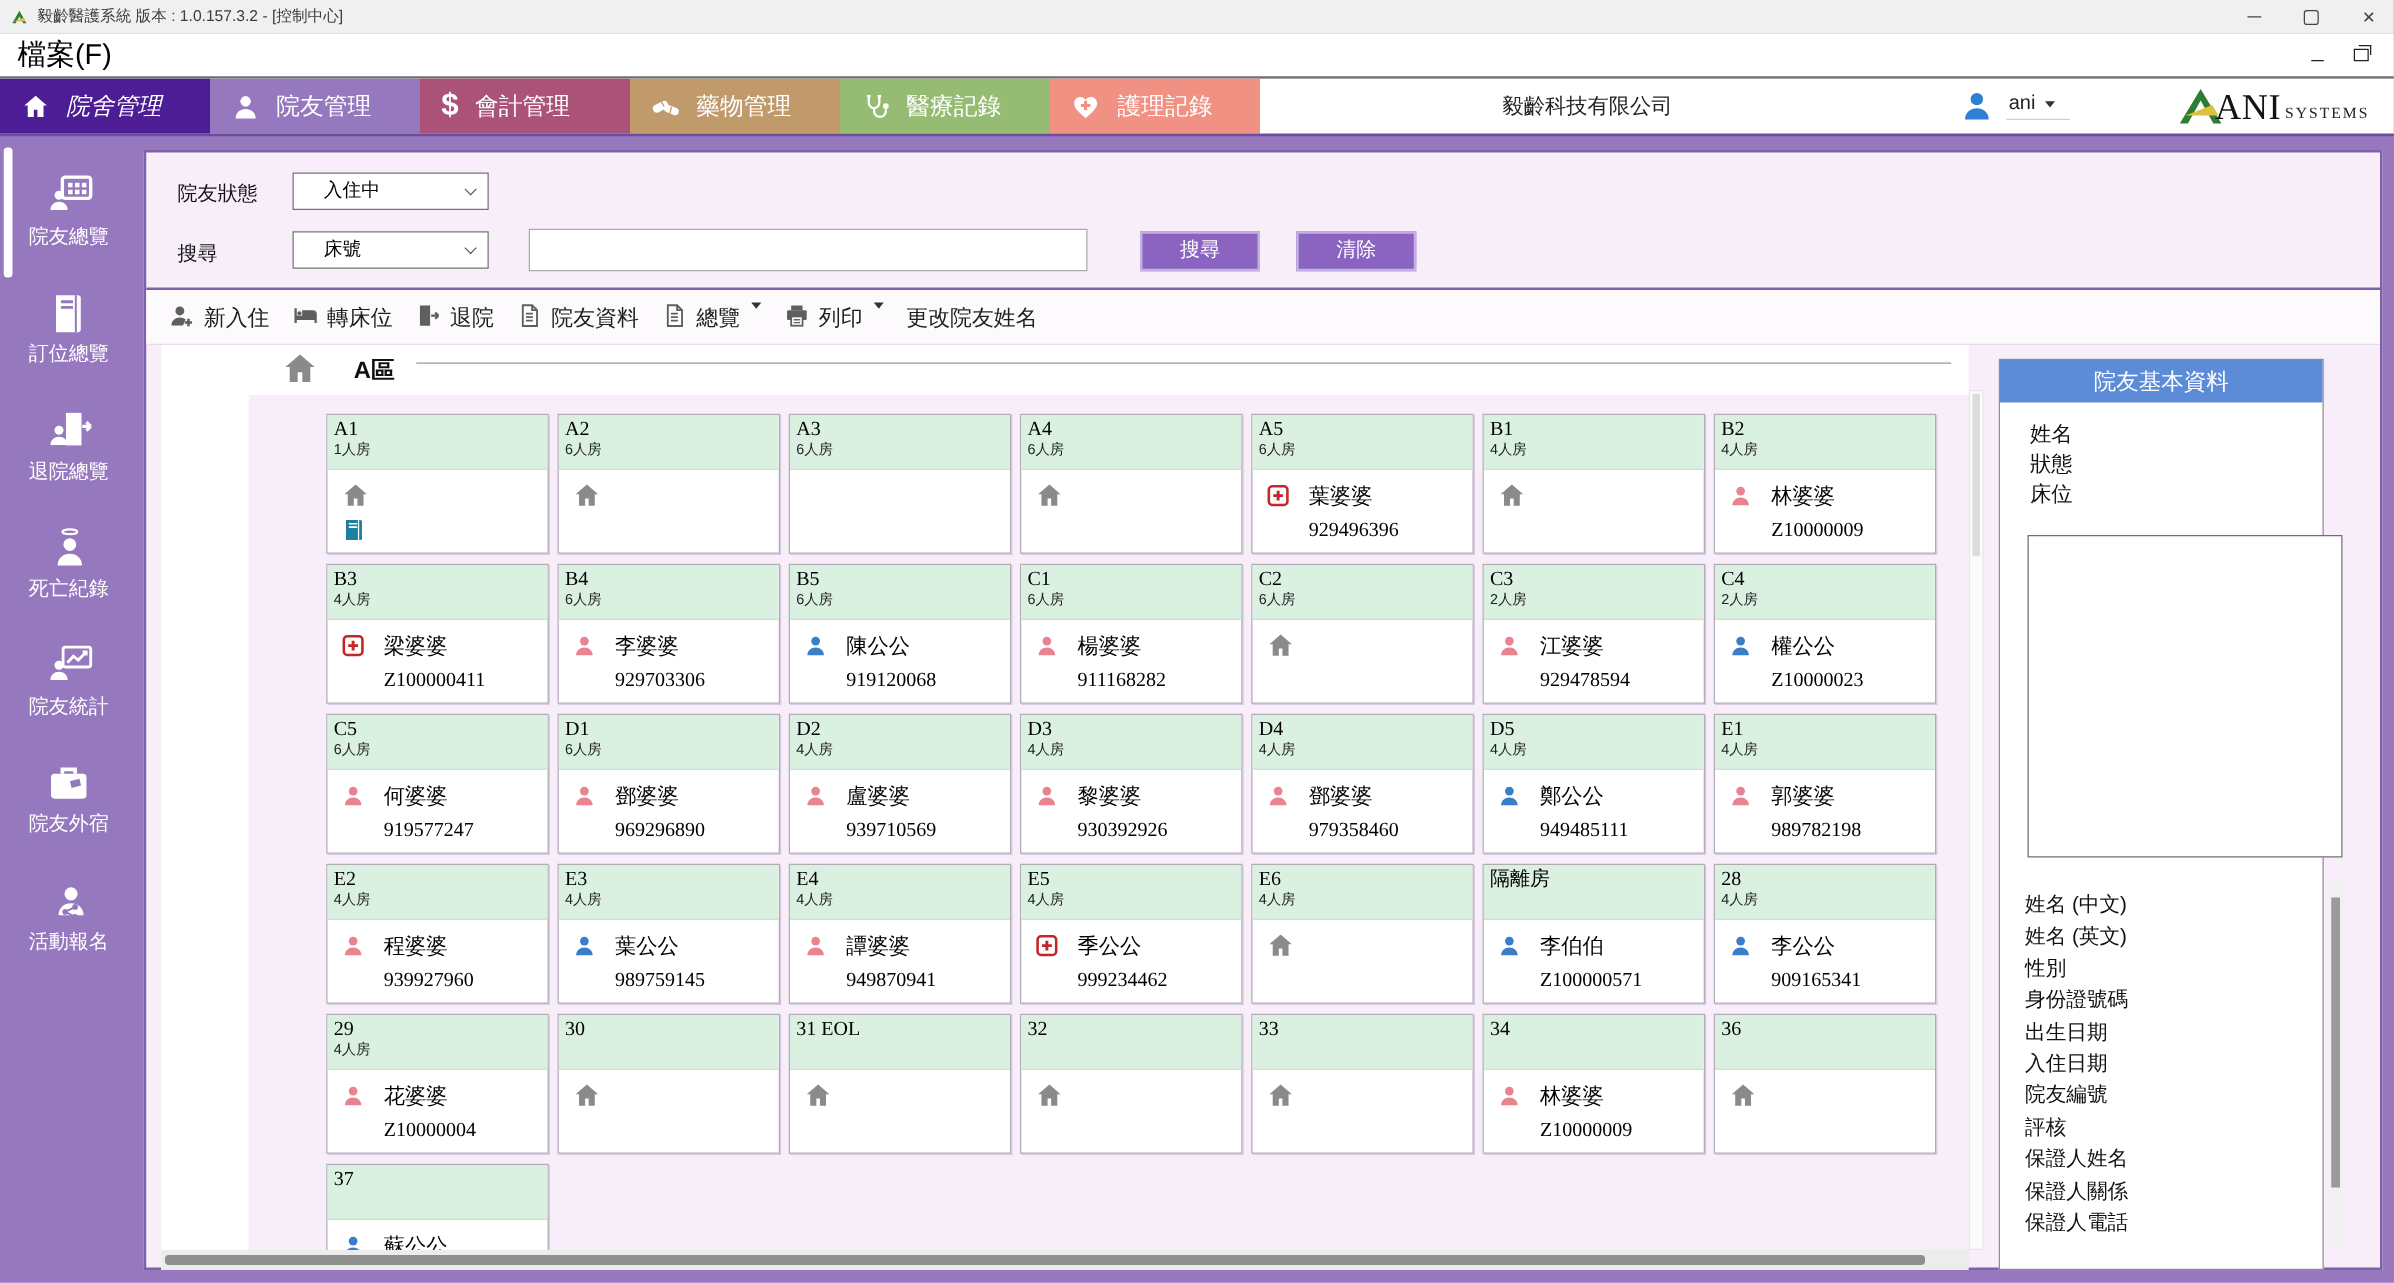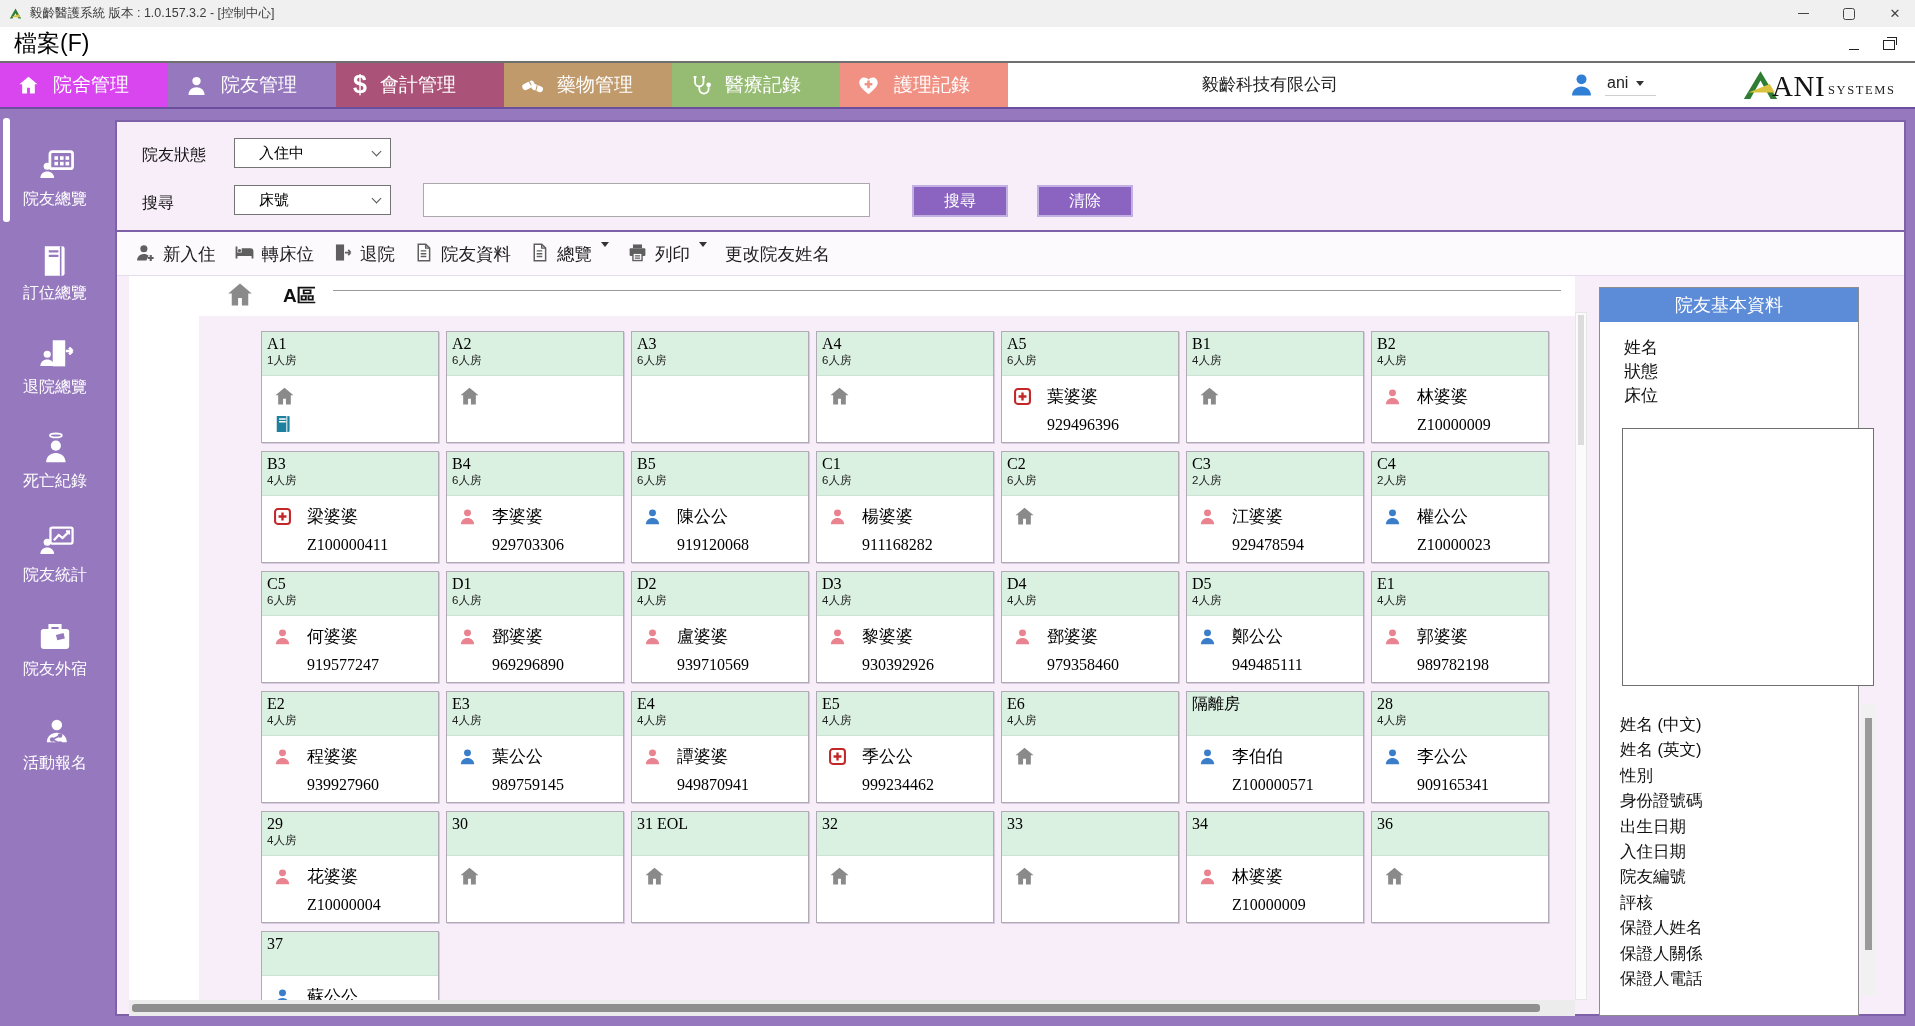--- a/index.html
+++ b/index.html
@@ -37,21 +37,21 @@
   .username{font-size:16px;color:#222;border-bottom:1px solid #cfcfcf;padding:1px 12px 3px 2px;display:flex;align-items:center;gap:8px}
   .caret{width:0;height:0;border-left:4px solid transparent;border-right:4px solid transparent;border-top:5px solid #333}
   .brand{position:absolute;left:1742px;top:6px;display:flex;align-items:flex-end}
   .brand svg{width:37px;height:32px}
   .brand-ani{font-family:"Liberation Serif","DejaVu Serif",serif;font-size:29px;color:#141414;letter-spacing:.5px;margin-left:-7px;line-height:30px}
   .brand-sys{font-family:"Liberation Serif","DejaVu Serif",serif;font-size:12.5px;color:#222;letter-spacing:1.6px;margin:0 0 3px 3px}
 
   
   .main{position:absolute;top:107px;left:0;width:100%;height:919px;background:#9678be;
         border-top:2px solid #6b4f9e;box-sizing:border-box}
-  .sidebar{position:absolute;left:0;top:0;width:110px;height:100%;display:flex;flex-direction:column;padding-top:24px;box-sizing:border-box}
+  .sidebar{position:absolute;left:0;top:0;width:110px;height:100%;display:flex;flex-direction:column;padding-top:14px;box-sizing:border-box}
   .side-item{width:100%;height:94px;display:flex;flex-direction:column;align-items:center;justify-content:center;color:#fff;cursor:pointer}
   .side-item svg{width:40px;height:34px}
   .side-label{font-size:16px;margin-top:5px;white-space:nowrap}
   .side-scroll{position:absolute;left:3px;top:9px;width:7px;height:104px;background:#fff;border-radius:3px;cursor:pointer}
 
   
   .panel{position:absolute;left:115px;top:11px;width:1791px;height:896px;background:#f8eefa;
          border:2px solid #7e61a8;box-sizing:border-box}
   .lbl{position:absolute;font-size:16px;color:#111}
   .select{position:absolute;background:#fff;border:1px solid #747474;font-size:15px;line-height:28px;
@@ -134,21 +134,21 @@
 <div class="menubar">
   <span class="menu-file">檔案(F)</span>
   <div class="mdictrls">
     <span><i class="glyph-min small"></i></span>
     <span><i class="glyph-restore"></i></span>
   </div>
 </div>
 
 <div class="tabbar">
 
-  <div class="tab" style="background: #d946ef;">
+  <div class="tab" style="background: #4c1d95; font-style: italic;">
       <span>
         <svg viewBox="0 0 24 24" fill="currentColor">
           <path d="M12 2.8 2.6 10.8h2.8v9.6h5.1v-6.1h3v6.1h5.1v-9.6h2.8z"></path>
         </svg>
       </span>
       <span class="tablabel">院舍管理</span>
     </div>
     <div class="tab" style="background: rgb(150, 120, 190);">
       <span>
         <svg viewBox="0 0 24 24" fill="currentColor">

